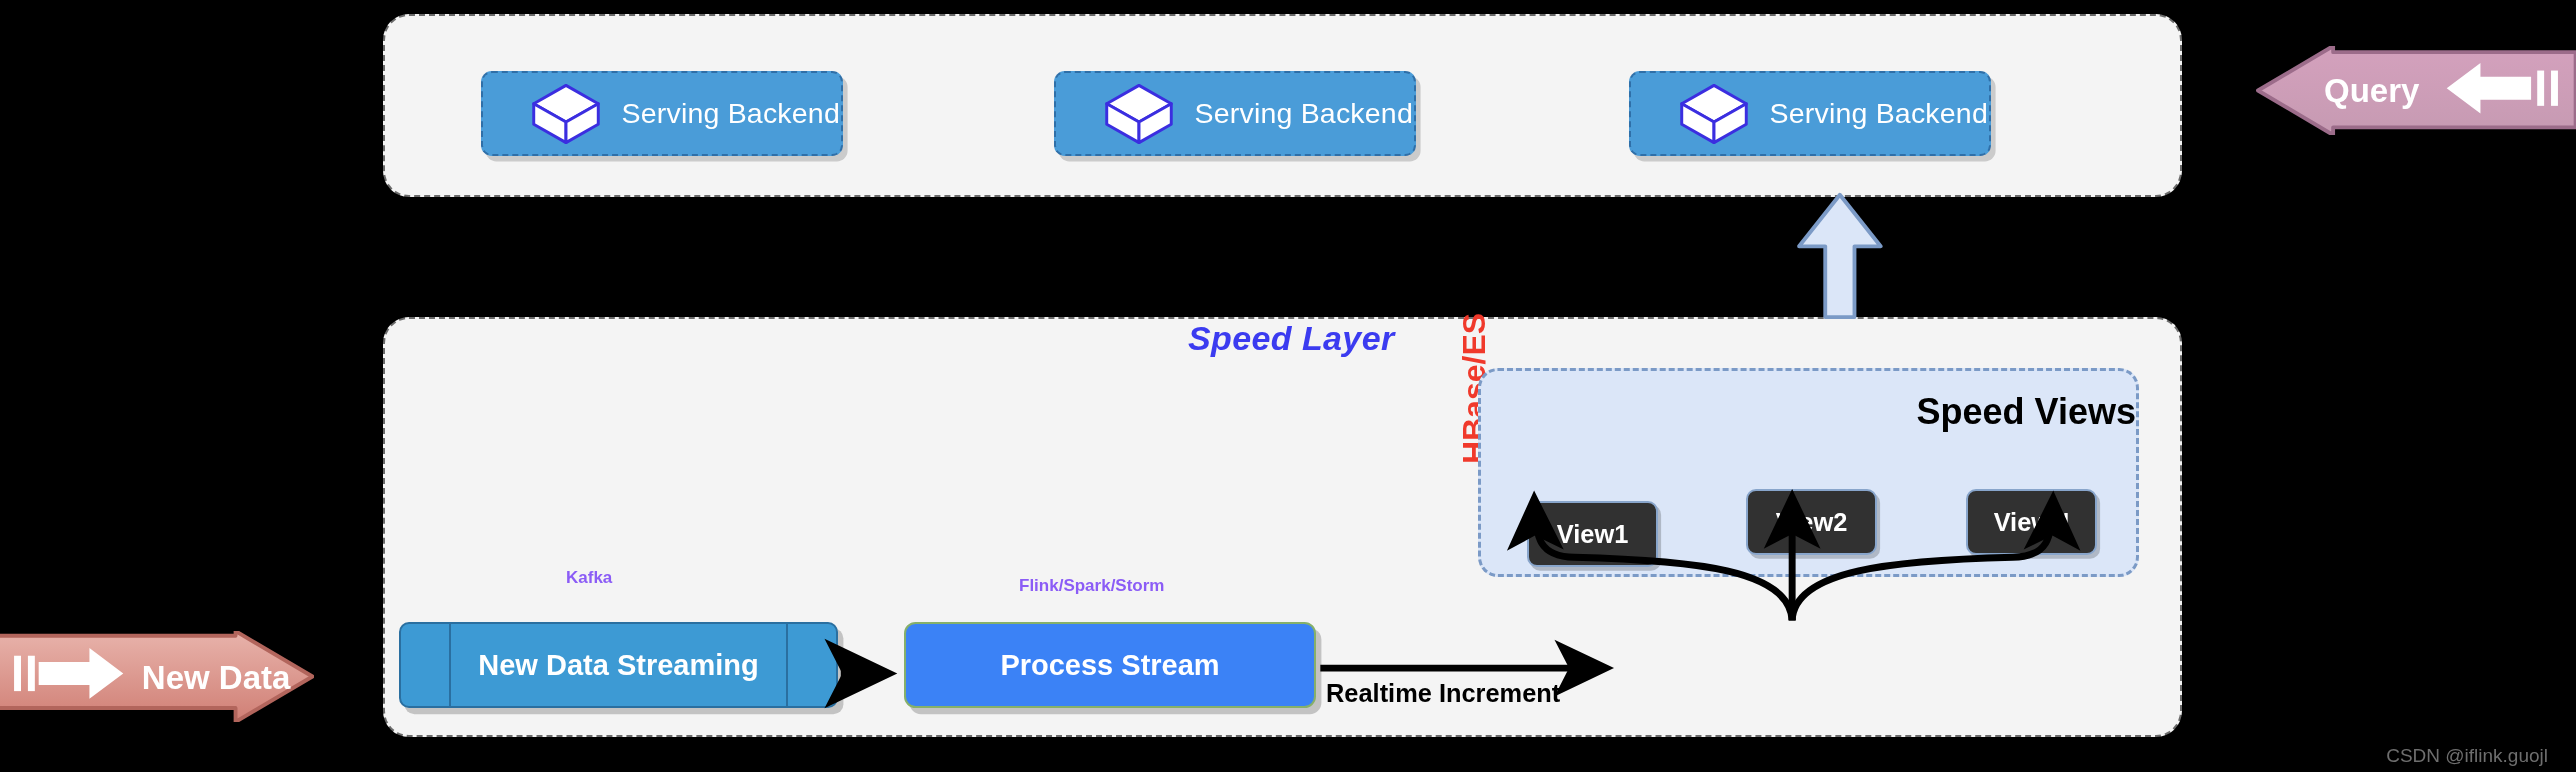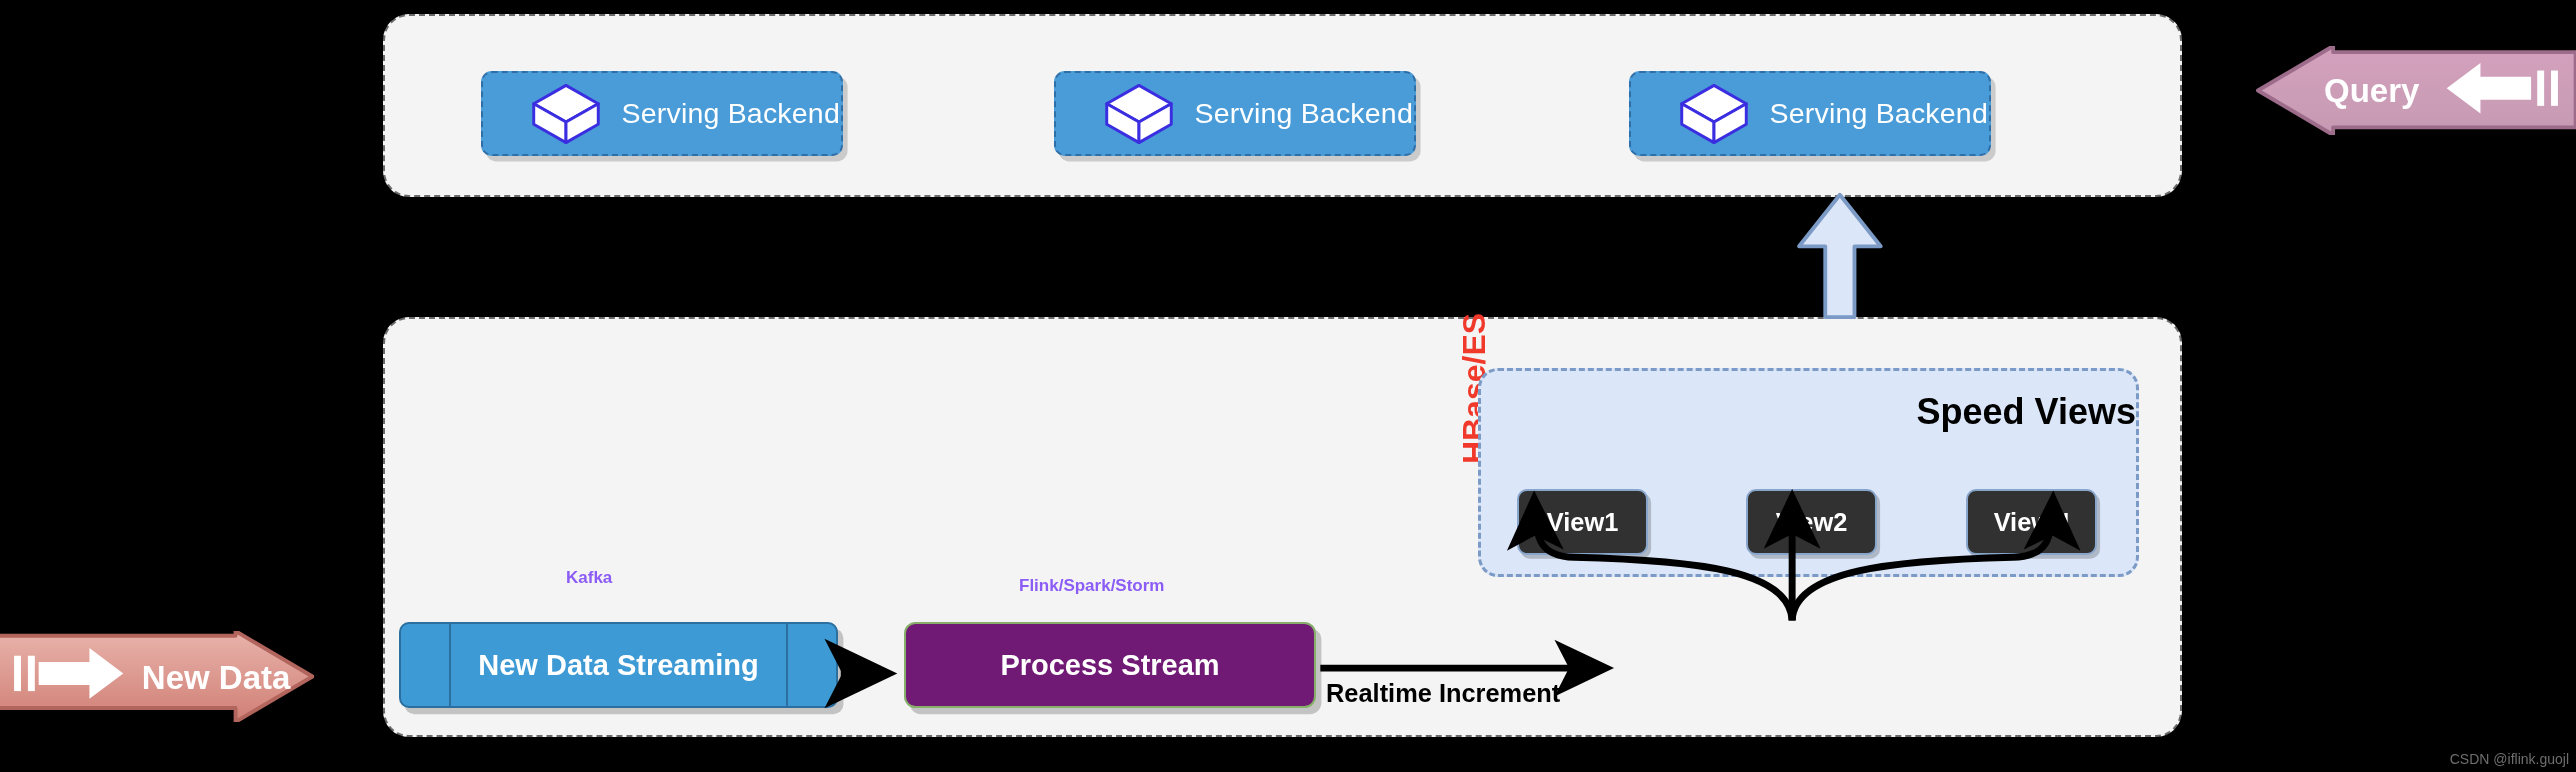--- a/index.html
+++ b/index.html
@@ -60,21 +60,21 @@
     position:absolute;left:0;top:20px;width:100%;text-align:right;
     color:#000;font-size:36px;font-weight:bold;
   }
   .view-box{
     position:absolute;top:118px;width:131px;height:66px;
     background:#313131;border:2.3px solid #88a5cb;border-radius:10px;
     box-shadow:3.1px 3.8px 0 rgba(0,0,0,.20);
     display:flex;align-items:center;justify-content:center;
     color:#fff;font-size:25.4px;font-weight:bold;box-sizing:border-box;
   }
-  .vb1{left:36px;}
+  .vb1{left:46px;margin-top:12px;}
   .vb2{left:265px;}
   .vb3{left:485px;}
 
   
   .tech-label{
     position:absolute;color:#8b5cf6;font-size:17px;font-weight:bold;
     white-space:nowrap;
   }
   .lab-kafka{left:566px;top:568px;}
   .lab-flink{left:1019px;top:568px;margin-top:8px;}
@@ -87,21 +87,21 @@
   }
   .nds{
     left:399px;top:622px;width:439px;height:86px;
     background:#3d9ad4;border:2.3px solid #2a6fa0;border-radius:10px;
     font-size:29px;
   }
   .nds .bar{position:absolute;top:0;bottom:0;width:2.3px;background:#2a6fa0;}
   .nds .barL{left:48px;}
   .nds .barR{right:48px;}
   .dark-box{
-    background:#701a75;border:2.3px solid #86b06a;border-radius:11.5px;font-size:29px;
+    background:#3b82f6;border:2.3px solid #86b06a;border-radius:11.5px;font-size:29px;
   }
   .ps{left:904px;top:622px;width:412px;height:86px;}
   .iv{left:1619px;top:622px;width:346px;height:86px;}
 
   .realtime-label{
     position:absolute;left:1326px;top:679px;
     color:#000;font-size:25.4px;font-weight:bold;white-space:nowrap;
   }
 
   
@@ -114,22 +114,22 @@
     position:absolute;color:#fff;font-size:33px;font-weight:bold;
     white-space:nowrap;
   }
   .newdata{left:-9.2px;top:631px;width:323px;height:91px;}
   .newdata .btxt{left:151px;top:28px;}
   .query{left:2256px;top:46px;width:320px;height:89px;}
   .query .btxt{left:68px;top:26px;}
 
   
   .watermark{
-    position:absolute;right:7px;bottom:4.6px;
-    color:#6e6e6e;font-size:14px;white-space:nowrap;
+    position:absolute;right:28px;bottom:4.6px;
+    color:#6e6e6e;font-size:19px;white-space:nowrap;
   }
 </style>
 </head>
 <body>
 
 <div class="stage">
 
   <div class="panel serving-panel">
 
     <div class="sb sb1">
@@ -156,20 +156,21 @@
         <polygon points="6,31 50,56 50,84 6,59" fill="#ffffff" stroke="#3b2ee0" stroke-width="4" stroke-linejoin="round"></polygon>
         <polygon points="94,31 50,56 50,84 94,59" fill="#ffffff" stroke="#3b2ee0" stroke-width="4" stroke-linejoin="round"></polygon>
       </svg>
       <span class="sb-label">Serving Backend</span>
     </div>
 
   </div>
 
   <div class="panel speed-panel"></div>
 
+  <div class="speed-title">Speed Layer</div>
 
   <div class="hbase">HBase/ES</div>
 
   <div class="views-panel">
     <div class="views-title">Speed Views</div>
     <div class="view-box vb1">View1</div>
     <div class="view-box vb2">View2</div>
     <div class="view-box vb3">ViewN</div>
   </div>
 

